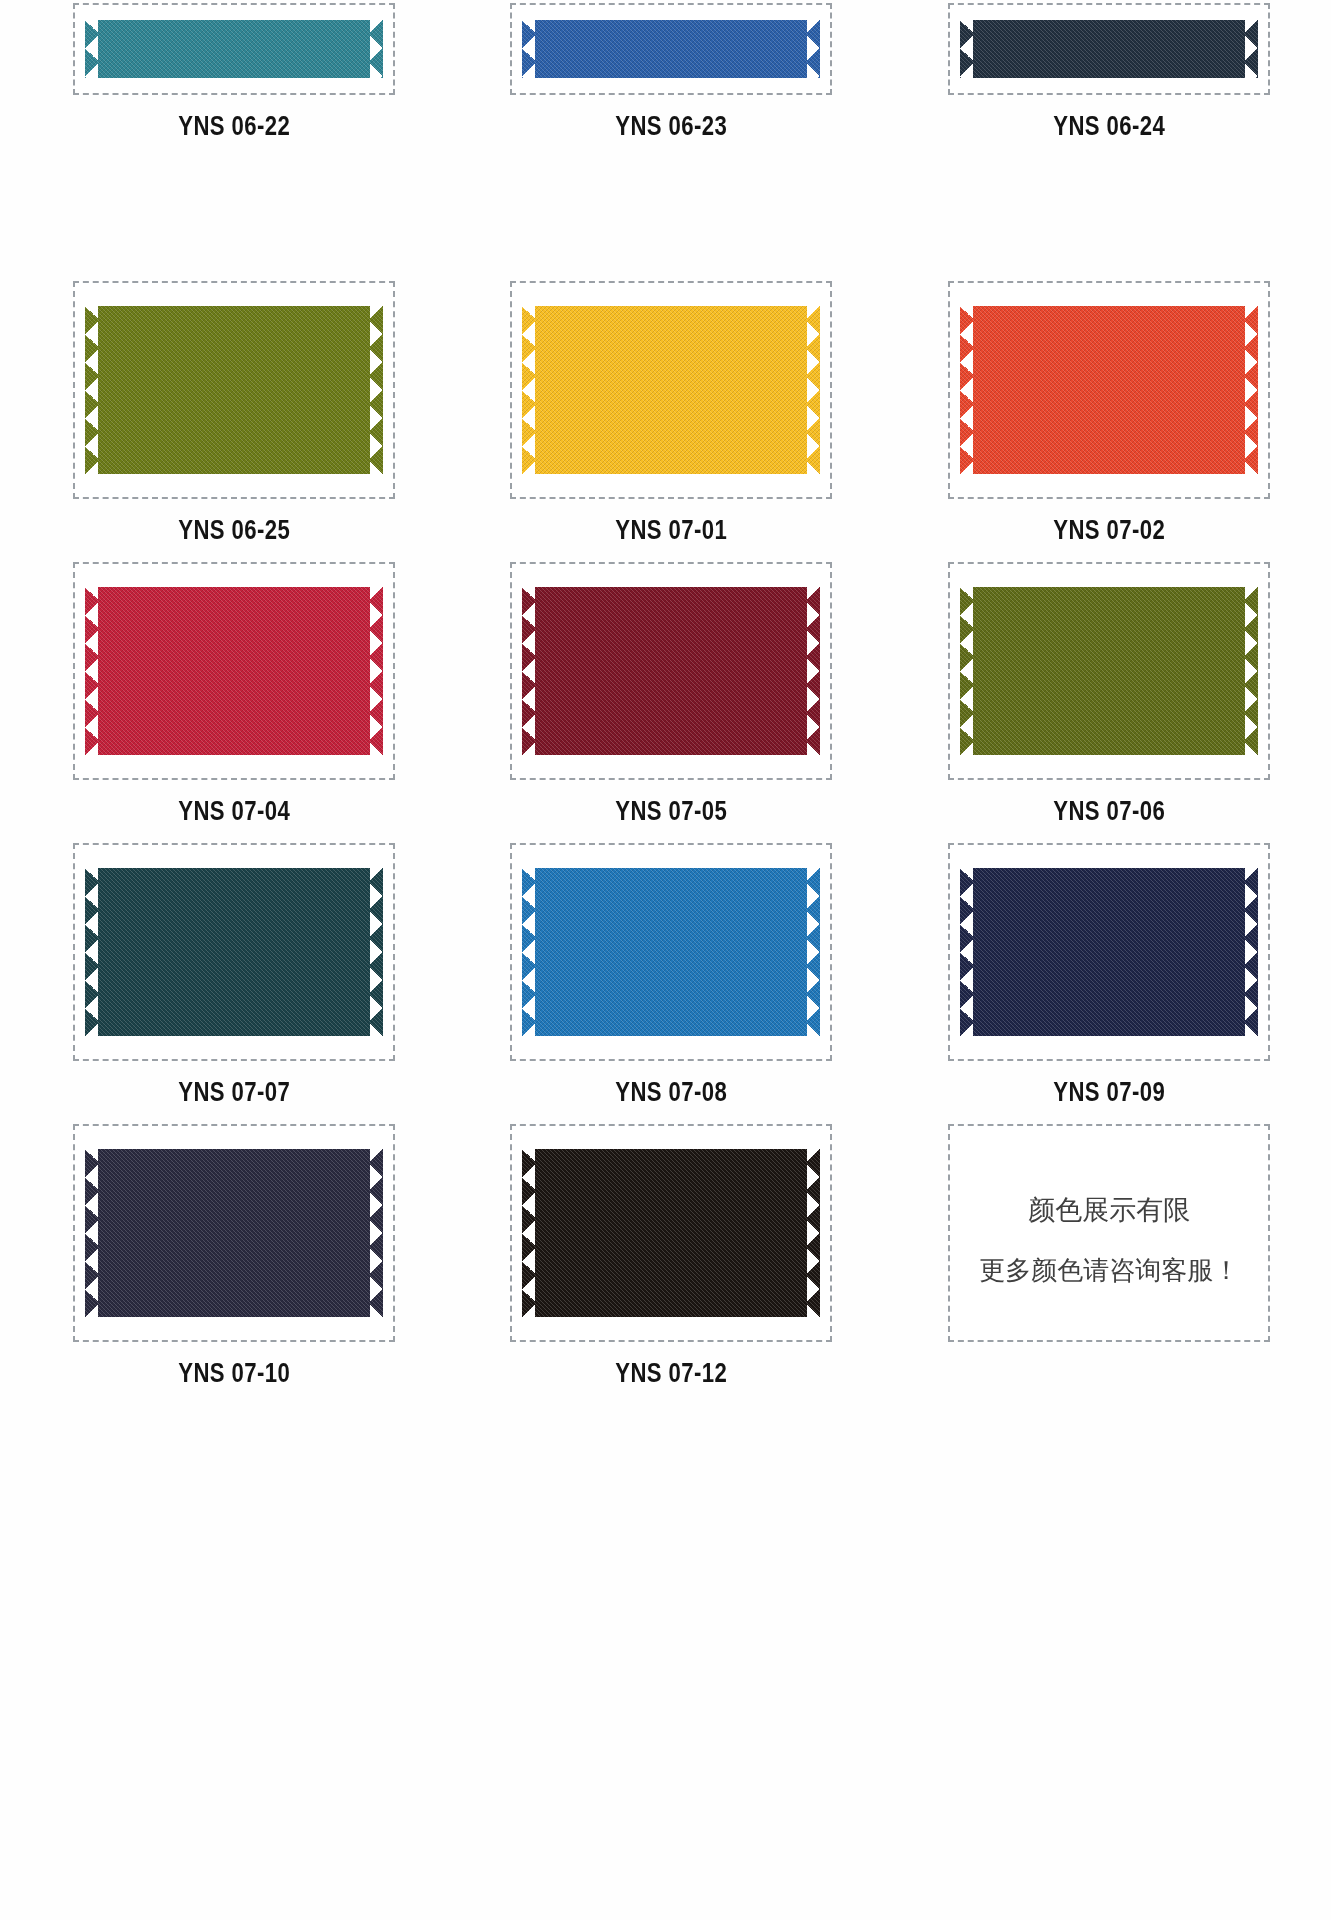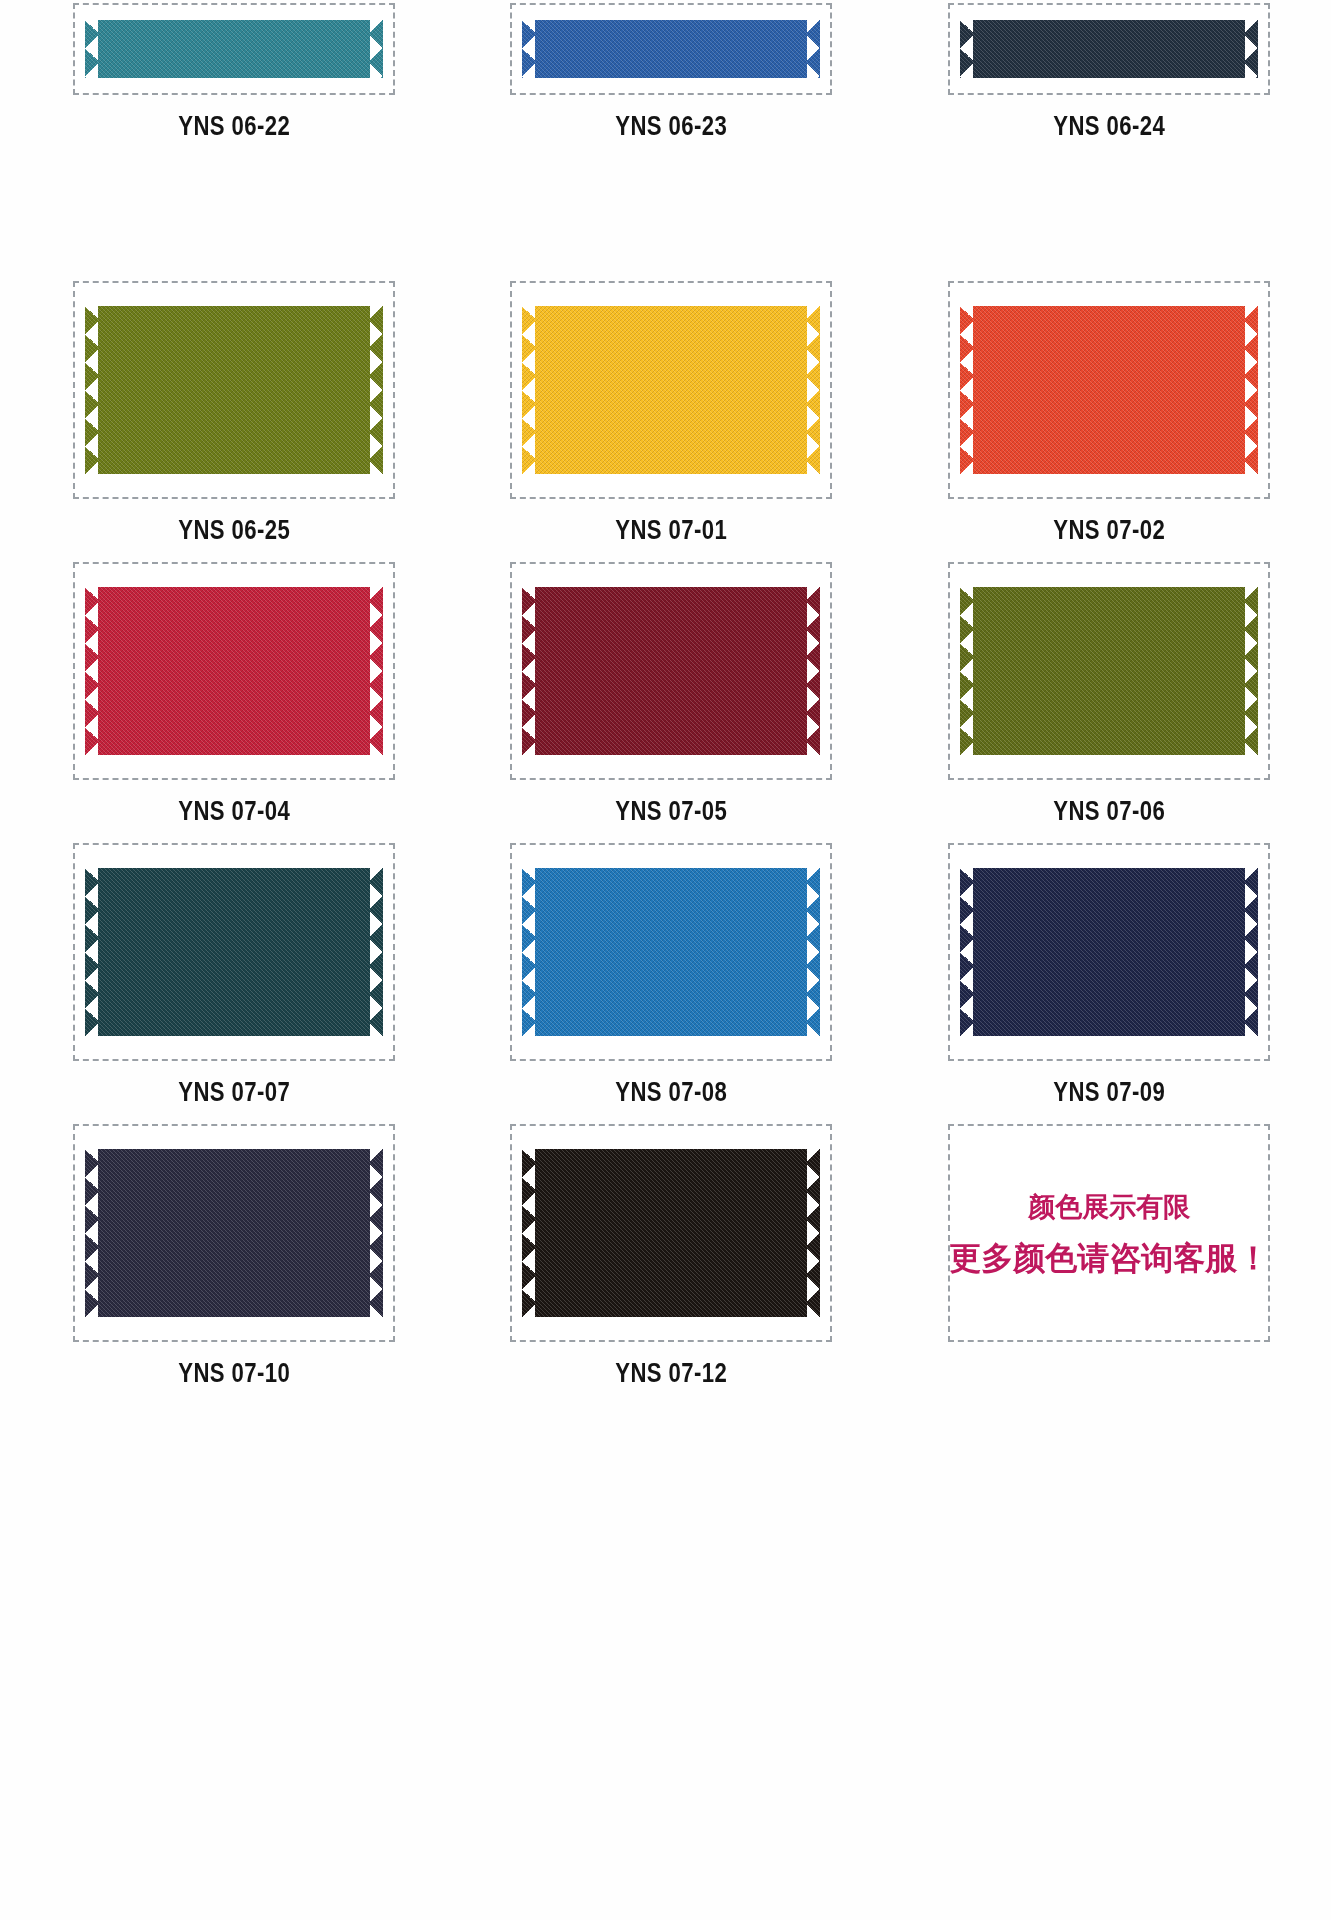--- a/index.html
+++ b/index.html
@@ -139,28 +139,29 @@
     border: 2px dashed #9aa0a6;
     box-sizing: border-box;
     display: flex;
     flex-direction: column;
     align-items: center;
     justify-content: center;
     gap: 22px;
     background: #ffffff;
   }
   .notice-line {
-    color: #be185d;
+    color: #404040;
     font-family: "DejaVu Sans", sans-serif;
     font-size: 27px;
-    font-weight: 700;
+    font-weight: 400;
     line-height: 1;
     white-space: nowrap;
-  }
-  .notice-line.l2 { font-size: 32px; }
+    margin-top: 12px;
+  }
+  .notice-line.l2 { font-size: 26px; }
 </style>
 </head>
 <body>
 
 <div class="sheet">
   <div class="grid" id="grid">
       <div class="cell clipped">
         <div class="swatch-box">
           <div class="fabric">
             <div class="fabric-body" style="background: rgb(47, 131, 146);">

